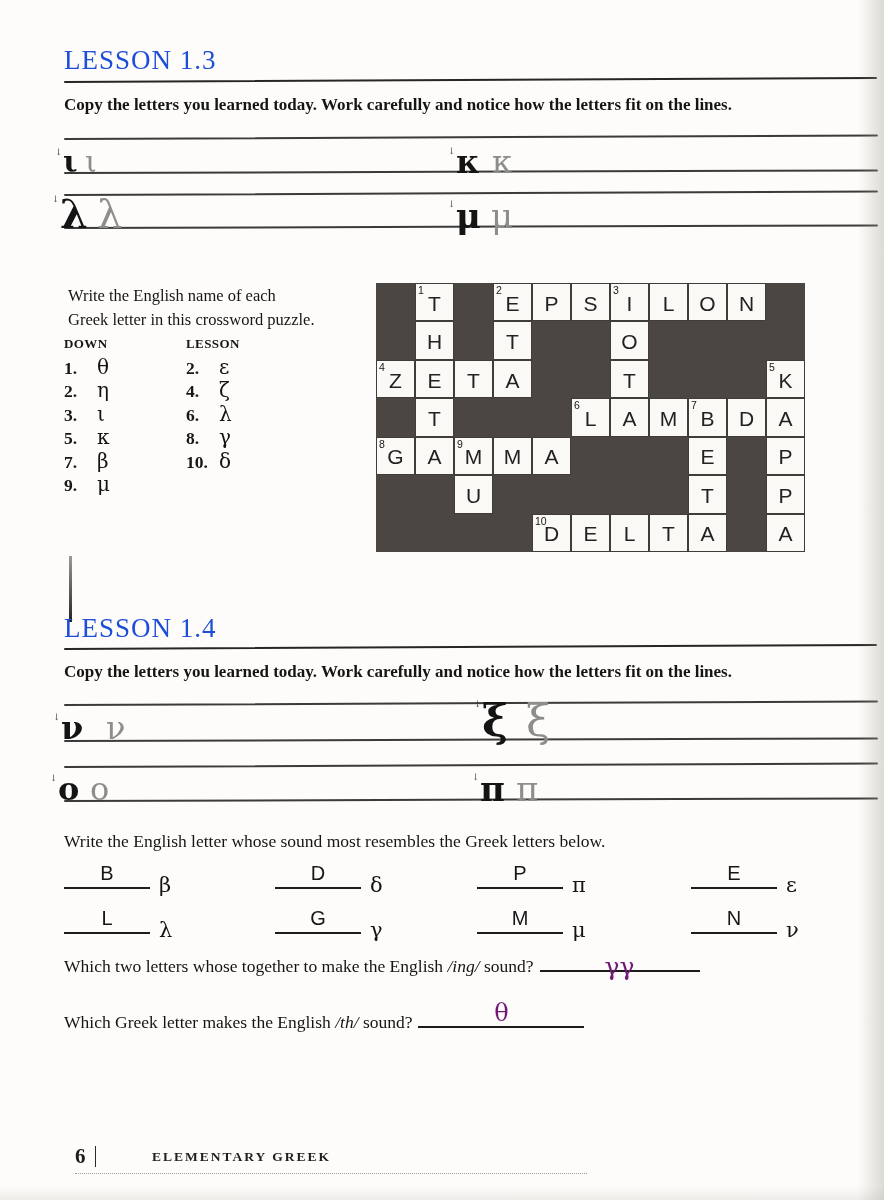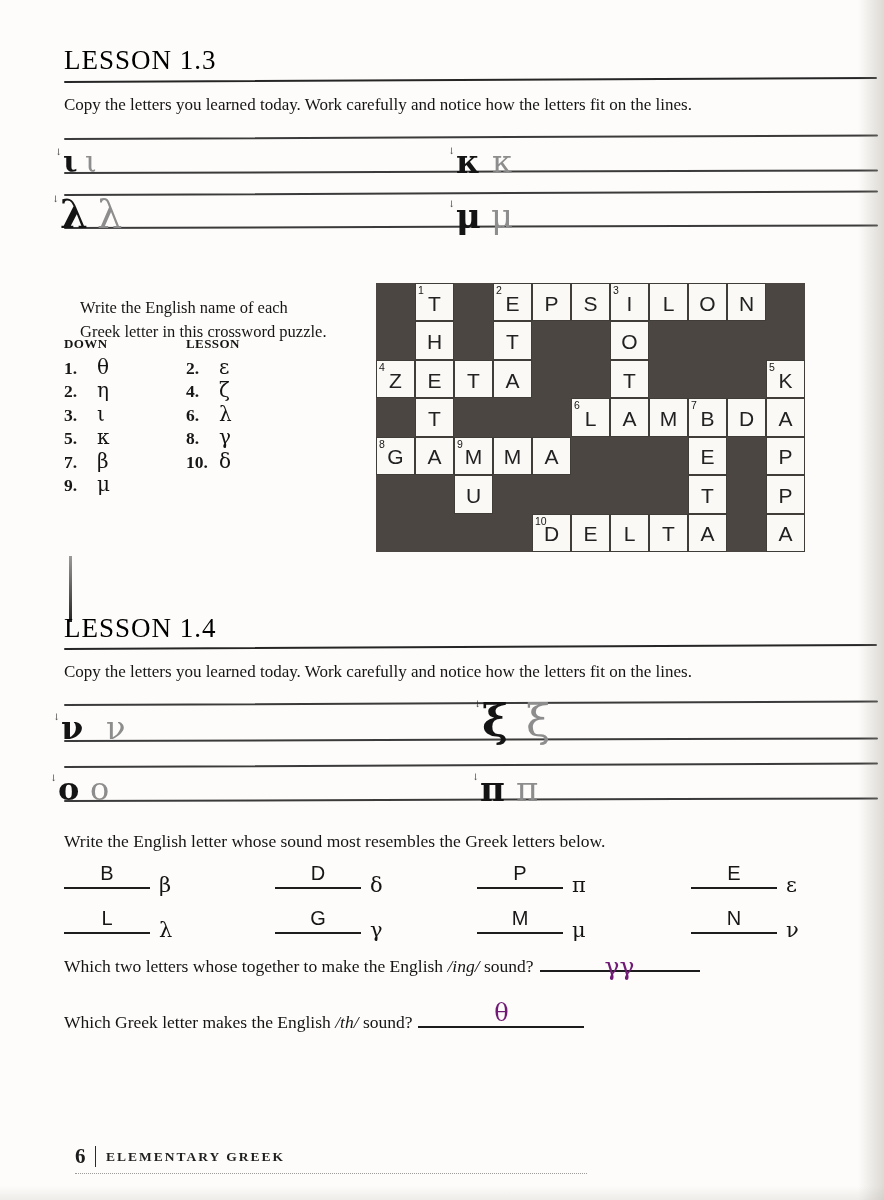--- a/index.html
+++ b/index.html
@@ -5,26 +5,26 @@
   html,body{margin:0;padding:0;background:#e8e6e2;}
   .page{
     position:relative;width:884px;height:1200px;margin:0 auto;
     background:#fdfcfa;overflow:hidden;
     font-family:"Liberation Serif","DejaVu Serif",serif;color:#1b1b1b;
   }
   .abs{position:absolute;}
   
   .lesson-title{
     position:absolute;left:64px;margin:0;font-size:27px;font-weight:400;
-    letter-spacing:1px;color:#000000;
+    letter-spacing:1px;color:#1d4ed8;
   }
   .hrule{position:absolute;left:64px;width:813px;height:2px;background:#262626;
     transform:rotate(-0.28deg);transform-origin:left center;border-radius:1px;}
   .instr{position:absolute;left:64px;margin:0;font-size:17px;width:800px;color:#151515;}
-  .bold{font-weight:400;}
+  .bold{font-weight:700;}
   
   .wrule{position:absolute;left:64px;width:814px;height:1.8px;background:#3b3b3b;
     transform:rotate(-0.25deg);transform-origin:left center;border-radius:1px;}
   .wrule.alt{transform:rotate(-0.18deg);}
   
   .g{position:absolute;line-height:1;font-family:"DejaVu Serif","Liberation Serif",serif;}
   .g-guide{font-weight:700;color:#141414;}
   .g-guide::before{content:"↓";position:absolute;left:-8px;top:1px;font-size:9px;
     font-weight:400;color:#2a2a2a;opacity:.85;}
   .g-model{font-weight:400;color:#8d8d8d;}
@@ -58,21 +58,21 @@
   .q{position:absolute;left:64px;margin:0;font-size:17.5px;color:#141414;}
   .it{font-style:italic;}
   .q-blank{display:inline-block;width:160px;height:4px;border-bottom:2px solid #1c1c1c;
     position:relative;margin-left:6px;}
   .q-ans{position:absolute;left:50%;transform:translateX(-50%);
     font-family:"DejaVu Serif","Liberation Serif",serif;color:#701a75;}
   
   .footer{position:absolute;left:75px;top:1144px;display:flex;align-items:center;}
   .footer-num{font-size:21px;font-weight:700;color:#1c1c1c;}
   .footer-div{width:1.5px;height:21px;background:#2a2a2a;margin:0 10px 0 9px;}
-  .footer-title{font-size:13.5px;font-weight:700;letter-spacing:2px;color:#1f1f1f;}
+  .footer-title{font-size:13.5px;font-weight:700;letter-spacing:2px;color:#1f1f1f;margin-left:46px;}
   .dotted-line{position:absolute;left:75px;top:1173px;width:512px;height:0;
     border-top:1.5px dotted rgba(60,60,60,.5);}
   
   .scan-vline{position:absolute;left:69px;top:556px;width:2.5px;height:66px;
     background:linear-gradient(to bottom,rgba(35,35,35,.45),#232323);}
   .edge-right{position:absolute;right:0;top:0;width:26px;height:1200px;
     background:linear-gradient(to right,rgba(168,162,152,0),rgba(168,162,152,.38));}
   .edge-bottom{position:absolute;left:0;bottom:0;width:884px;height:14px;
     background:linear-gradient(to bottom,rgba(170,165,156,0),rgba(170,165,156,.18));}
 </style>
@@ -93,21 +93,21 @@
   <span class="g g-guide" style="left:456px;top:146px;font-size:32px">κ</span>
   <span class="g g-model" style="left:492px;top:146px;font-size:32px">κ</span>
 
   <div class="wrule" style="top:194px"></div>
   <div class="wrule alt" style="top:227px"></div>
   <span class="g g-guide" style="left:60px;top:194px;font-size:40px">λ</span>
   <span class="g g-model" style="left:97px;top:194px;font-size:40px">λ</span>
   <span class="g g-guide" style="left:456px;top:199px;font-size:34px">μ</span>
   <span class="g g-model" style="left:491px;top:199px;font-size:34px">μ</span>
 
-  <p class="instr" style="top:280px;width:310px;line-height:23.5px;font-size:16.5px;margin:16px"><span>Write the English name of each</span><br>
+  <p class="instr" style="top:280px;width:310px;line-height:23.5px;font-size:16.5px;margin:4px"><span>Write the English name of each</span><br>
   <span>Greek letter in this crossword puzzle.</span></p>
 
   <div class="abs" style="left:64px;top:336px">
     <div class="clue-header">DOWN</div>
     <div id="down-list" style="margin-top:3px">
         <div class="clue">
           <span class="clue-num">1.</span>
           <span class="clue-greek">θ</span>
         </div>
         <div class="clue">

